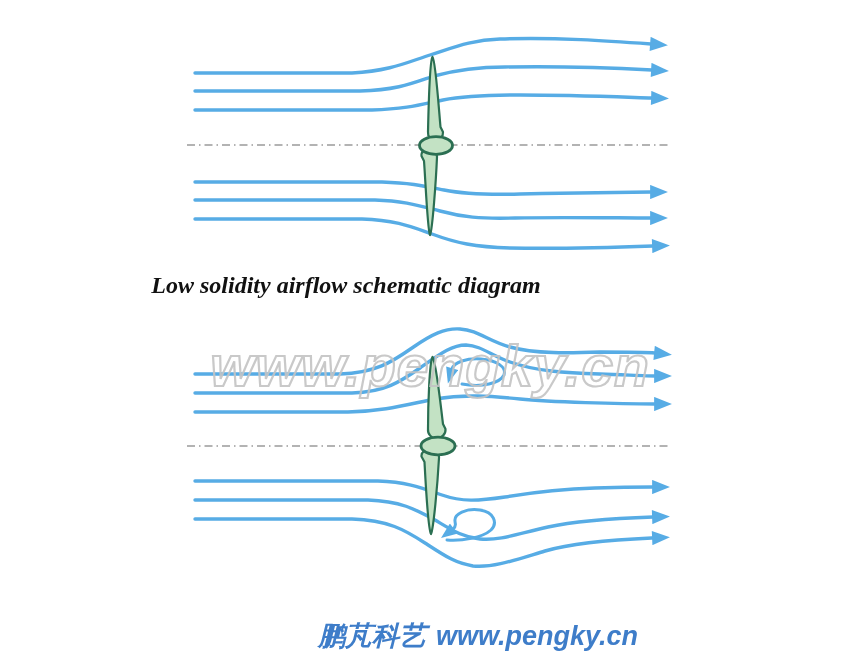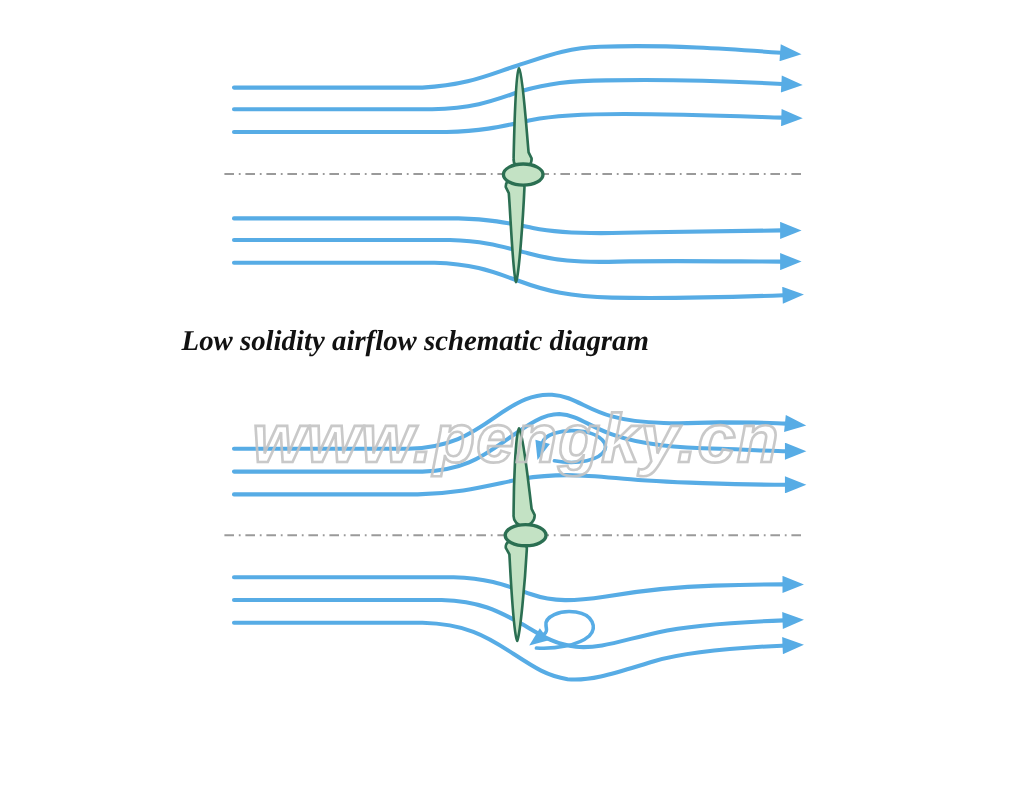--- a/index.html
+++ b/index.html
@@ -163,14 +163,17 @@
         <ellipse class="hub" cx="438" cy="446" rx="17" ry="8.8"></ellipse>
       </g>
     </g>
   </svg>
 
   <div class="watermark">www.pengky.cn</div>
 
   <div class="caption caption-low">Low solidity airflow schematic diagram</div>
 
 
+  <div class="footer">
+    <span class="footer-cn">鹏芃科艺</span><span class="footer-url">www.pengky.cn</span>
+  </div>
 
 </div>
 
 </body></html>

